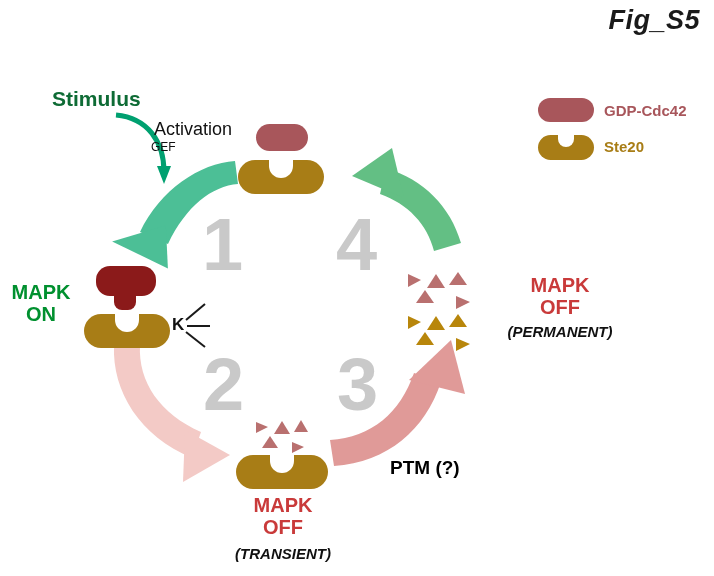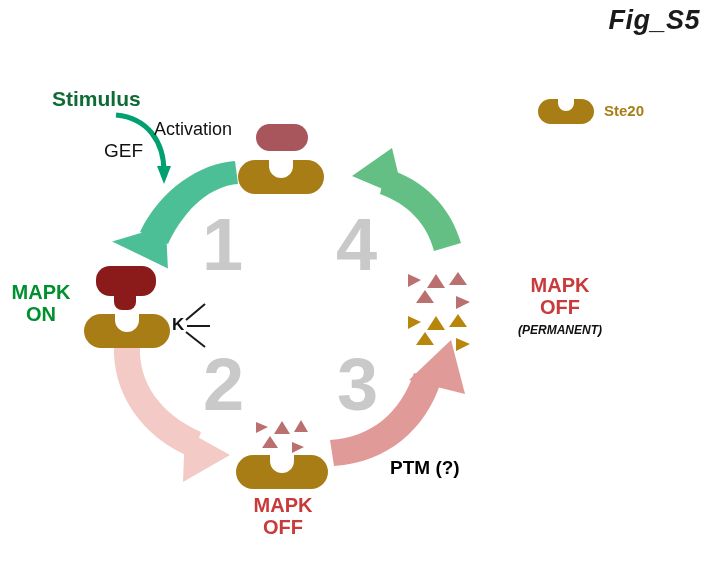--- a/index.html
+++ b/index.html
@@ -50,39 +50,45 @@
   
   .step-num{
     color:#c9c9c9;font-size:74px;font-weight:bold;line-height:1;
     font-family:"Liberation Sans", sans-serif;
   }
 
   
   .lbl{font-family:"Liberation Sans", sans-serif;}
   #stimulus-label{font-size:21px;font-weight:bold;color:#0e6b35;}
   #activation-label{font-size:18px;color:#111;}
-  #gef-label{font-size:19px;color:#111;}
+  #gef-label{font-size:12px;color:#111;margin-left:47px;}
   #transcription-label{font-size:17px;color:#111;}
   #ptm-label{font-size:19px;font-weight:bold;color:#000000;}
   .mapk-on{font-size:20px;font-weight:bold;color:#00902f;line-height:1.12;text-align:center;}
   .mapk-off{font-size:20px;font-weight:bold;color:#c93a3a;line-height:1.12;text-align:center;}
-  .mapk-sub{font-size:12px;font-weight:bold;font-style:italic;color:#111;text-align:center;}
+  .mapk-sub{font-size:15px;font-weight:bold;font-style:italic;color:#111;text-align:center;}
   #k-label{font-size:17px;font-weight:bold;color:#111;}
 
   svg{display:block;overflow:visible;}
 </style>
 </head>
 <body>
 
 <div id="stage">
 
   <div class="abs lbl" id="fig-title">Fig_S5</div>
 
   <div class="abs" id="legend">
 
+    <div class="legend-row">
+      <div class="legend-swatch">
+        <div class="abs cdc-gdp" style="left:4px;top:6px;width:56px;height:24px;"></div>
+      </div>
+      <div class="legend-label lab-gdp">GDP-Cdc42</div>
+    </div>
 
 
     <div class="legend-row">
       <div class="legend-swatch">
         <div class="abs ste20-body" style="left:4px;top:7px;width:56px;height:25px;"></div>
         <div class="abs ste20-notch" style="left:24px;top:6px;width:16px;height:13px;"></div>
       </div>
       <div class="legend-label lab-ste">Ste20</div>
     </div>
 
@@ -174,20 +180,21 @@
     <div class="abs" style="left:0px;top:37px;width:92px;height:34px;">
       <div class="abs ste20-body" style="left:0;top:0;width:92px;height:34px;"></div>
       <div class="abs ste20-notch" style="left:34px;top:-2px;width:24px;height:20px;"></div>
     </div>
   </div>
 
   <div class="abs mapk-off lbl" style="left:228px;top:494px;width:110px;">
     <div>MAPK</div>
     <div>OFF</div>
   </div>
+  <div class="abs mapk-sub lbl" style="left:213px;top:545px;width:140px;">(TRANSIENT)</div>
 
   <div class="abs" style="left:408px;top:272px;width:80px;height:76px;">
     <svg class="abs" style="left:0;top:0;" width="80" height="40">
       <polygon points="0,2 13,8 0,15" fill="#b9706f"></polygon>
       <polygon points="19,16 28,2 37,16" fill="#b9706f"></polygon>
       <polygon points="41,13 50,0 59,13" fill="#b9706f"></polygon>
       <polygon points="8,31 17,18 26,31" fill="#b9706f"></polygon>
       <polygon points="48,24 62,30 48,37" fill="#b9706f"></polygon>
     </svg>
     <svg class="abs" style="left:0;top:42px;" width="80" height="40">

